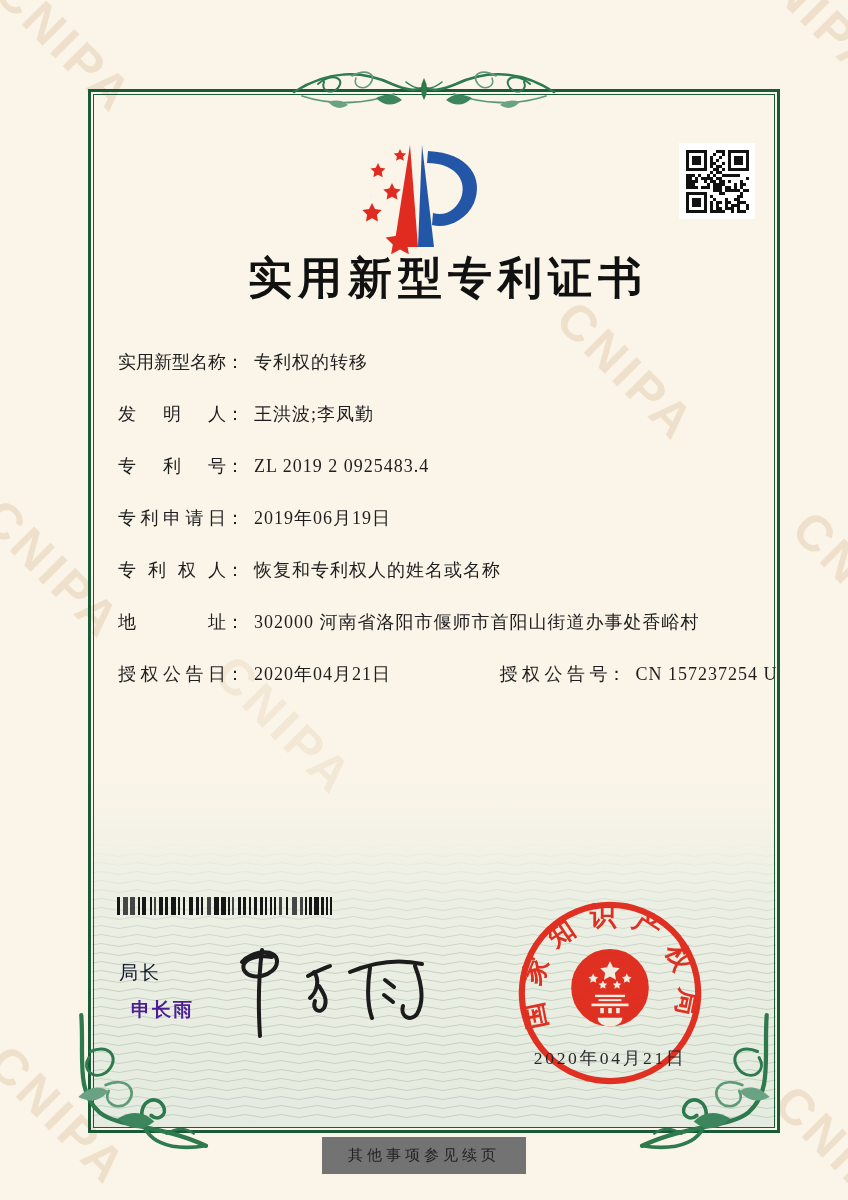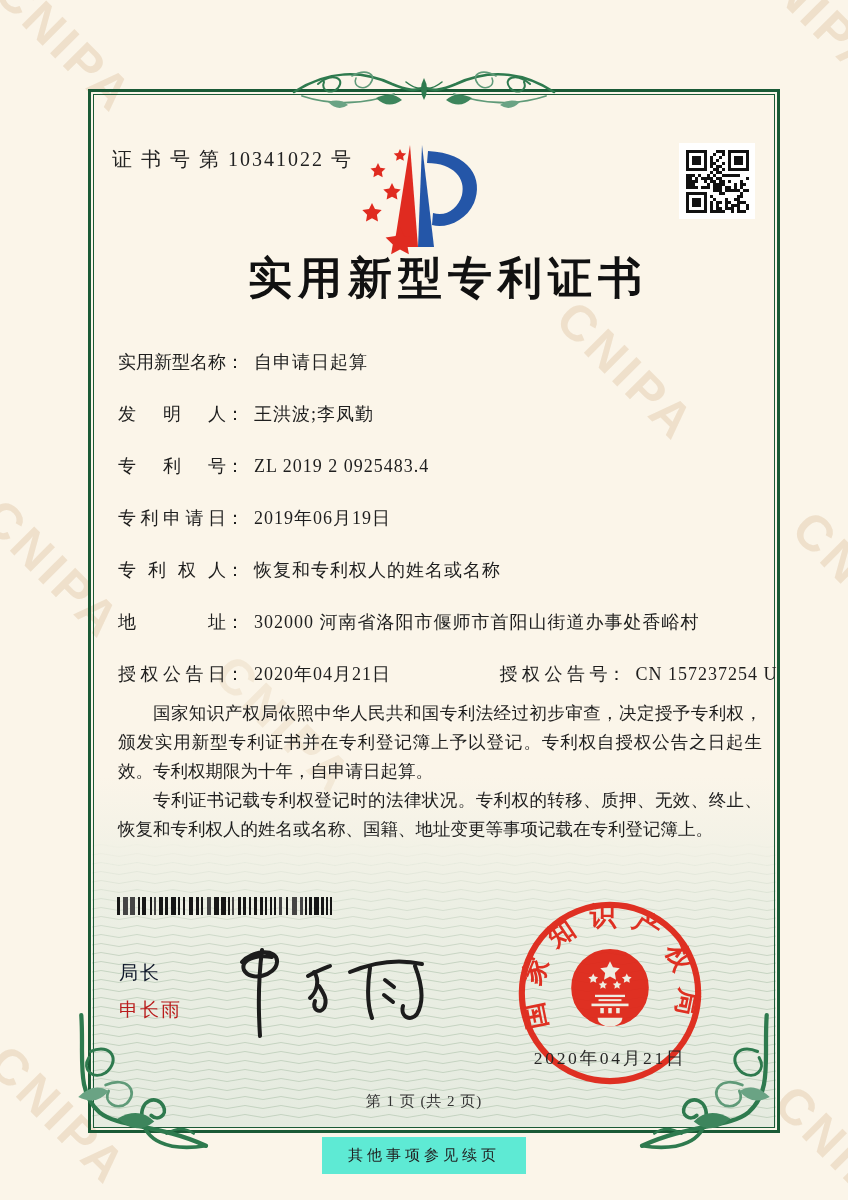--- a/index.html
+++ b/index.html
@@ -42,26 +42,26 @@
 
   
   #paras{position:absolute;left:118px;top:699px;width:644px;font-size:17.5px;
       line-height:29px;color:#1e1e1e;text-align:justify;}
   #paras p{margin:0;text-indent:2em;}
 
   
   #barcode{position:absolute;left:117px;top:897px;}
   #seal{position:absolute;left:513px;top:896px;opacity:.94;}
   #director-title{position:absolute;left:119px;top:960px;font-size:19px;color:#0f172a;letter-spacing:2px;}
-  #director-name{position:absolute;left:119px;top:997px;font-size:19px;color:#b91c1c;letter-spacing:2px;}
+  #director-name{position:absolute;left:131px;top:997px;font-size:19px;color:#4c1d95;letter-spacing:2px;font-weight:bold;}
   #signature{position:absolute;left:222px;top:938px;}
   #page-info{position:absolute;left:0;width:848px;top:1092px;text-align:center;
       font-size:15px;color:#333;letter-spacing:1px;}
   #footer-note{position:absolute;left:50%;transform:translateX(-50%);top:1137px;
-      background:#5eead4;padding:9px 26px;font-size:15px;letter-spacing:4px;color:#222;}
+      background:#737373;padding:9px 26px;font-size:15px;letter-spacing:4px;color:#222;}
 </style>
 </head>
 <body>
 
 <div id="page">
 
   <div class="wm" style="left:-22px;top:14px">CNIPA</div>
   <div class="wm" style="left:728px;top:-18px">CNIPA</div>
   <div class="wm" style="left:540px;top:342px">CNIPA</div>
   <div class="wm" style="left:-34px;top:540px">CNIPA</div>
@@ -142,21 +142,20 @@
       <path d="M14,2 C16,30 10,52 26,66 C38,76 66,74 96,88" stroke-width="2.8"></path>
       <path d="M96,88 C70,92 56,84 54,70 C52,58 64,54 68,62 C71,68 64,72 60,68" stroke-width="2.4"></path>
       <path d="M20,26 C34,20 40,32 30,40 C22,45 14,38 19,30" stroke-width="2"></path>
       <path d="M30,48 C44,42 52,52 44,60 C38,65 28,60 32,52" stroke-width="1.8" stroke="#5f9a78"></path>
       <path d="M38,70 q14,-8 24,2 q-12,10 -24,-2" fill="#3d855c" stroke="none"></path>
       <path d="M12,56 q10,-10 20,-4 q-8,10 -20,4" fill="#6aa384" stroke="none"></path>
       <path d="M70,80 q10,-6 18,0" stroke-width="1.6"></path>
     </g>
   </svg>
 
-  <div id="cert-no">证 书 号 第 10341022 号</div>
 
   <svg id="logo" width="150" height="116" viewBox="0 0 150 116">
     <polygon points="62,4 46,106 70,106" fill="#e02b20"></polygon>
     <polygon points="74,4 70,106 86,106" fill="#2456a8"></polygon>
     <path d="M80,10 C122,12 136,38 126,62 C118,80 98,88 84,84 L85,72 C98,76 110,68 114,54 C118,38 106,22 79,22 Z" fill="#2456a8"></path>
     <g fill="#e02b20">
       <path d="M52,86 l4.4,9 10,1.4 -7.2,7 1.7,9.9 -8.9,-4.7 -8.9,4.7 1.7,-9.9 -7.2,-7 10,-1.4 Z"></path>
       <path d="M24,62 l3,6.1 6.7,1 -4.8,4.7 1.1,6.6 -6,-3.1 -6,3.1 1.1,-6.6 -4.8,-4.7 6.7,-1 Z"></path>
       <path d="M44,42 l2.7,5.5 6,0.9 -4.3,4.2 1,6 -5.4,-2.8 -5.4,2.8 1,-6 -4.3,-4.2 6,-0.9 Z"></path>
       <path d="M30,22 l2.3,4.7 5.2,0.8 -3.7,3.6 0.9,5.1 -4.7,-2.4 -4.6,2.4 0.9,-5.1 -3.8,-3.6 5.2,-0.8 Z"></path>
@@ -312,21 +311,21 @@
   <div id="title">实用新型专利证书</div>
 
   <div id="fields">
     <div class="frow"><span class="f-label">
           <i>实</i>
           <i>用</i>
           <i>新</i>
           <i>型</i>
           <i>名</i>
           <i>称</i>
-        </span><span class="f-colon">：</span><span class="f-value">自申请日起算</span></div>
+        </span><span class="f-colon">：</span><span class="f-value">专利权的转移</span></div>
     <div class="frow"><span class="f-label">
           <i>发</i>
           <i>明</i>
           <i>人</i>
         </span><span class="f-colon">：</span><span class="f-value">王洪波;李凤勤</span></div>
     <div class="frow"><span class="f-label">
           <i>专</i>
           <i>利</i>
           <i>号</i>
         </span><span class="f-colon">：</span><span class="f-value">ZL 2019 2 0925483.4</span></div>
@@ -358,24 +357,20 @@
       <span class="pair2"><span class="f-label">
             <i>授</i>
             <i>权</i>
             <i>公</i>
             <i>告</i>
             <i>号</i>
           </span><span class="f-colon">：</span><span class="f-value">CN 157237254 U</span></span>
     </div>
   </div>
 
-  <div id="paras">
-    <p>国家知识产权局依照中华人民共和国专利法经过初步审查，决定授予专利权，颁发实用新型专利证书并在专利登记簿上予以登记。专利权自授权公告之日起生效。专利权期限为十年，自申请日起算。</p>
-    <p>专利证书记载专利权登记时的法律状况。专利权的转移、质押、无效、终止、恢复和专利权人的姓名或名称、国籍、地址变更等事项记载在专利登记簿上。</p>
-  </div>
 
   <svg id="barcode" width="222" height="18">
       <rect x="0" y="0" width="3" height="18" fill="#161616"></rect>
       <rect x="6" y="0" width="5" height="18" fill="#444"></rect>
       <rect x="13" y="0" width="5" height="18" fill="#444"></rect>
       <rect x="21" y="0" width="2" height="18" fill="#161616"></rect>
       <rect x="25" y="0" width="4" height="18" fill="#161616"></rect>
       <rect x="33" y="0" width="2" height="18" fill="#161616"></rect>
       <rect x="37" y="0" width="2" height="18" fill="#444"></rect>
       <rect x="42" y="0" width="4" height="18" fill="#161616"></rect>
@@ -449,16 +444,15 @@
       <path d="M86,38 C95,33 103,30 108,28"></path>
       <path d="M97,48 C102,56 106,62 102,70 C98,76 90,72 93,63"></path>
       <path d="M128,34 C152,24 178,21 200,26"></path>
       <path d="M148,30 C145,50 145,66 150,80"></path>
       <path d="M193,28 C200,46 202,64 195,76 C189,84 178,79 181,68"></path>
       <path d="M163,42 l9,7"></path>
       <path d="M162,57 l9,7"></path>
     </g>
   </svg>
 
-  <div id="page-info">第 1 页 (共 2 页)</div>
   <div id="footer-note">其他事项参见续页</div>
 
 </div>
 
 </body></html>

